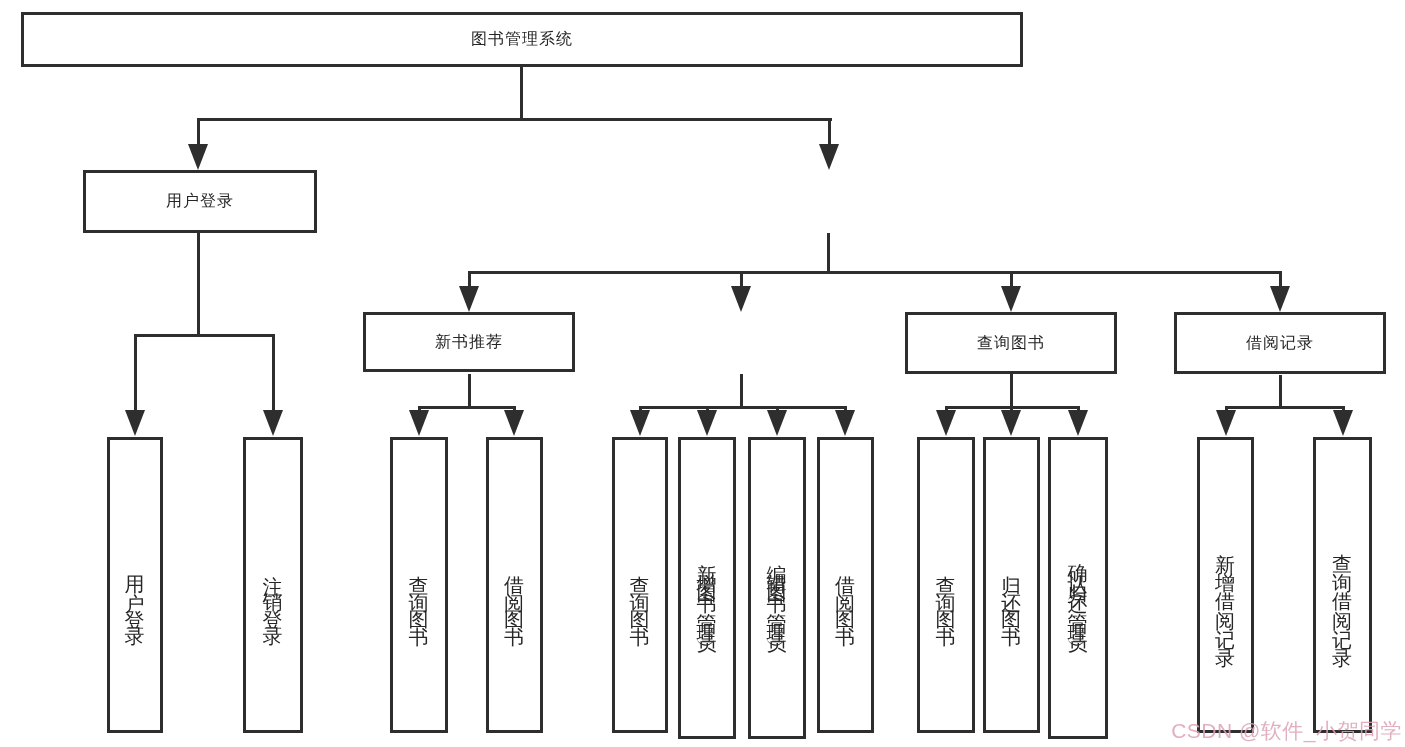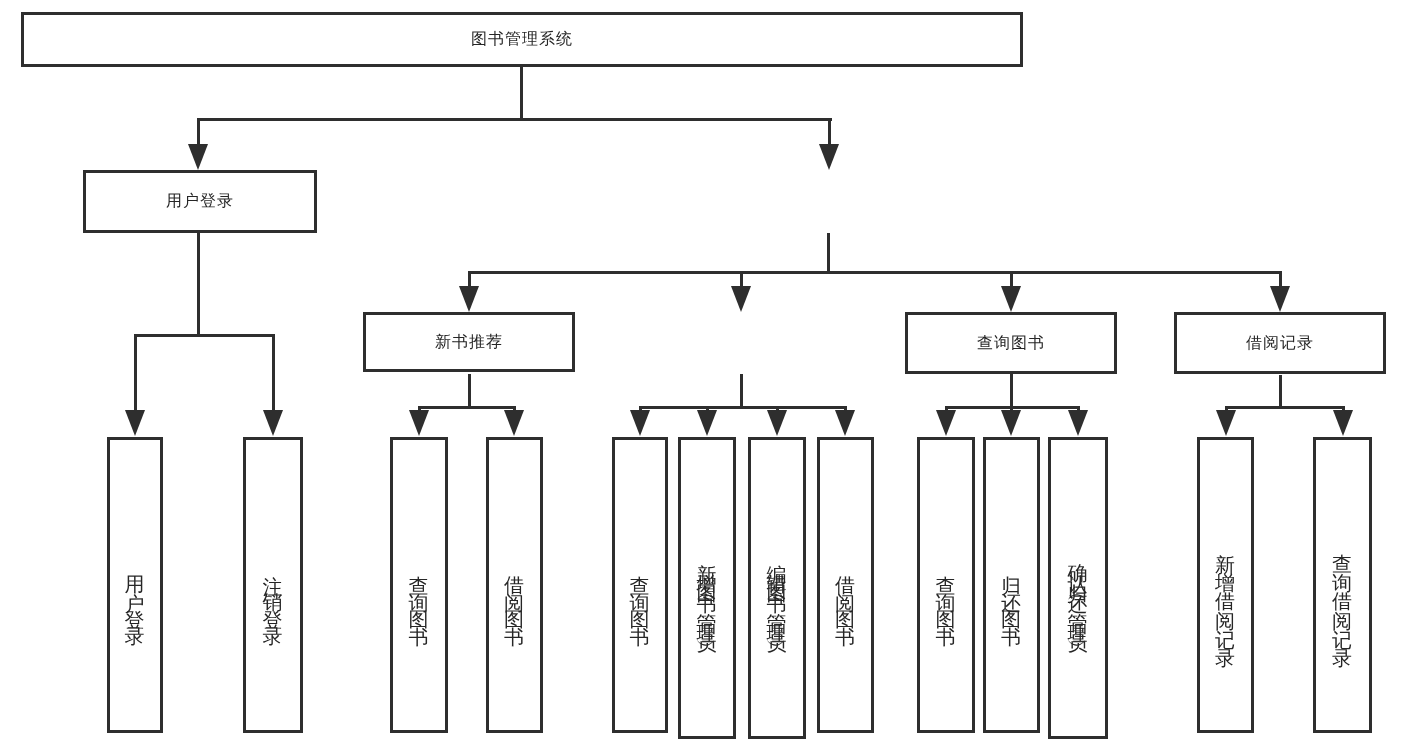--- a/index.html
+++ b/index.html
@@ -169,14 +169,15 @@
     <span>确认归还（管理员）</span>
   </div>
 
   <div class="box vbox v6" style="left:1197px;top:437px;width:57px;height:296px;">
     <span>新增借阅记录</span>
   </div>
   <div class="box vbox v6" style="left:1313px;top:437px;width:59px;height:296px;">
     <span>查询借阅记录</span>
   </div>
 
+  <div id="watermark">CSDN @软件_小贺同学</div>
 
 </div>
 
 </body></html>

